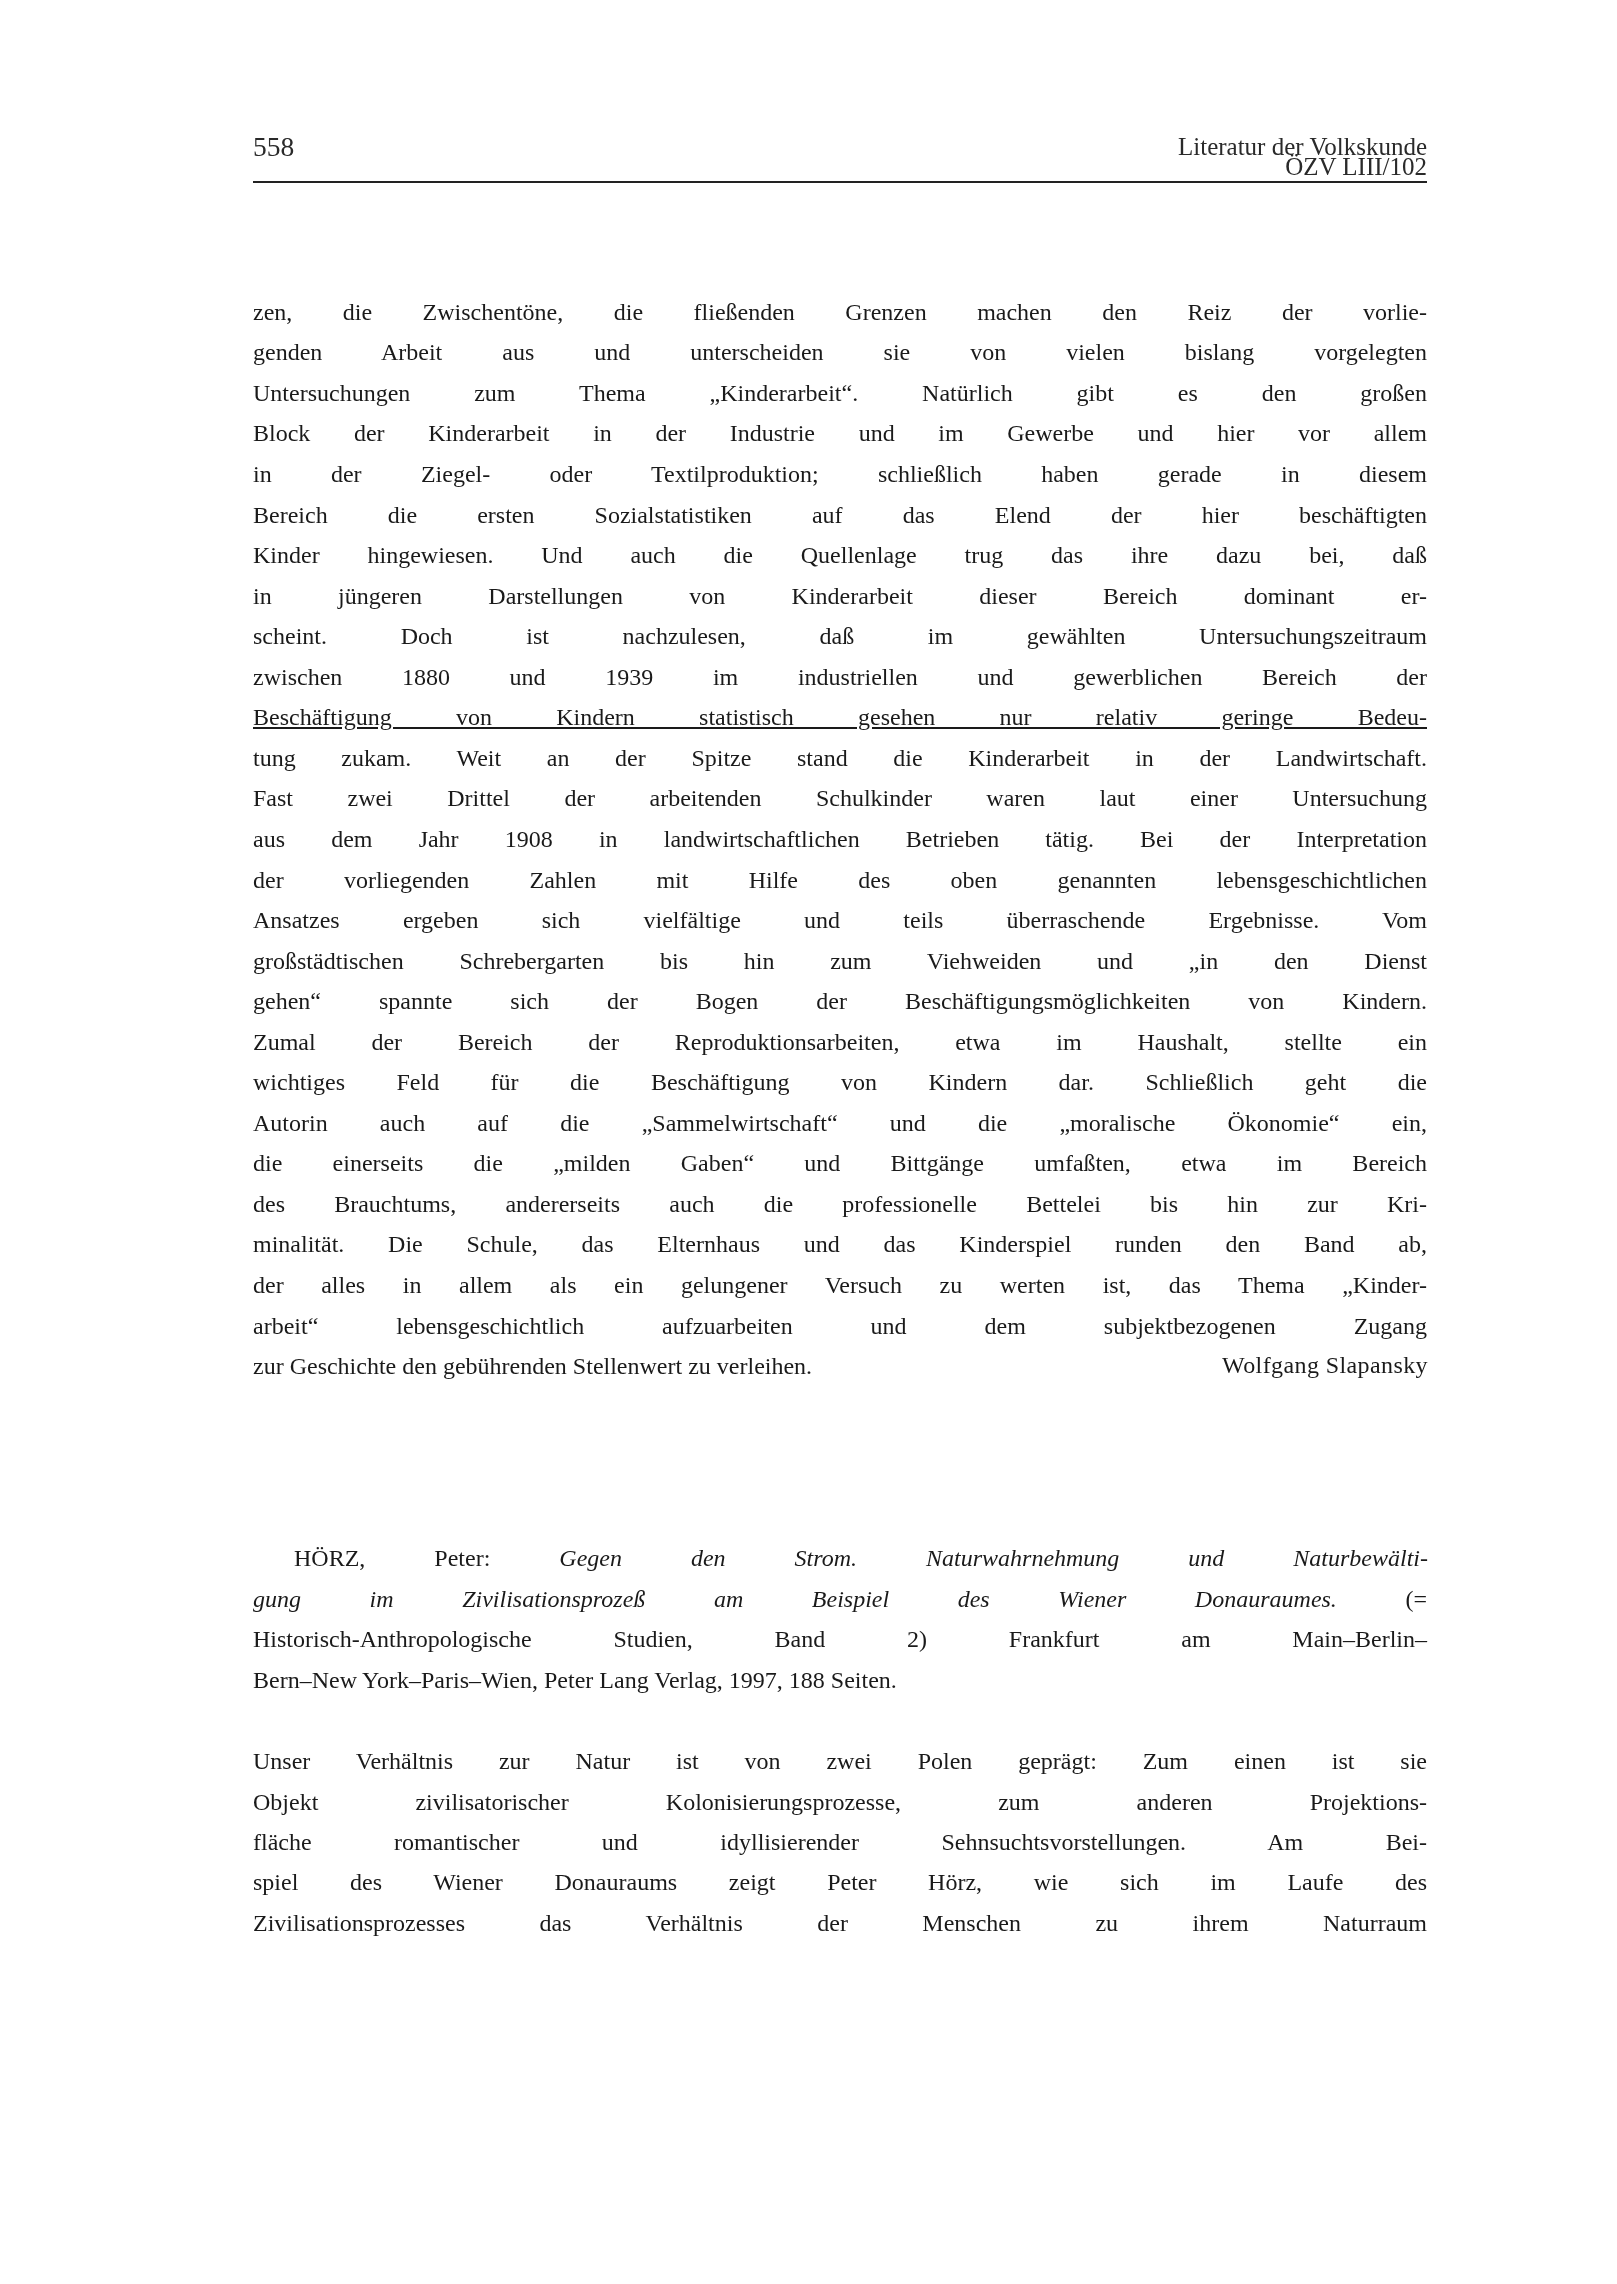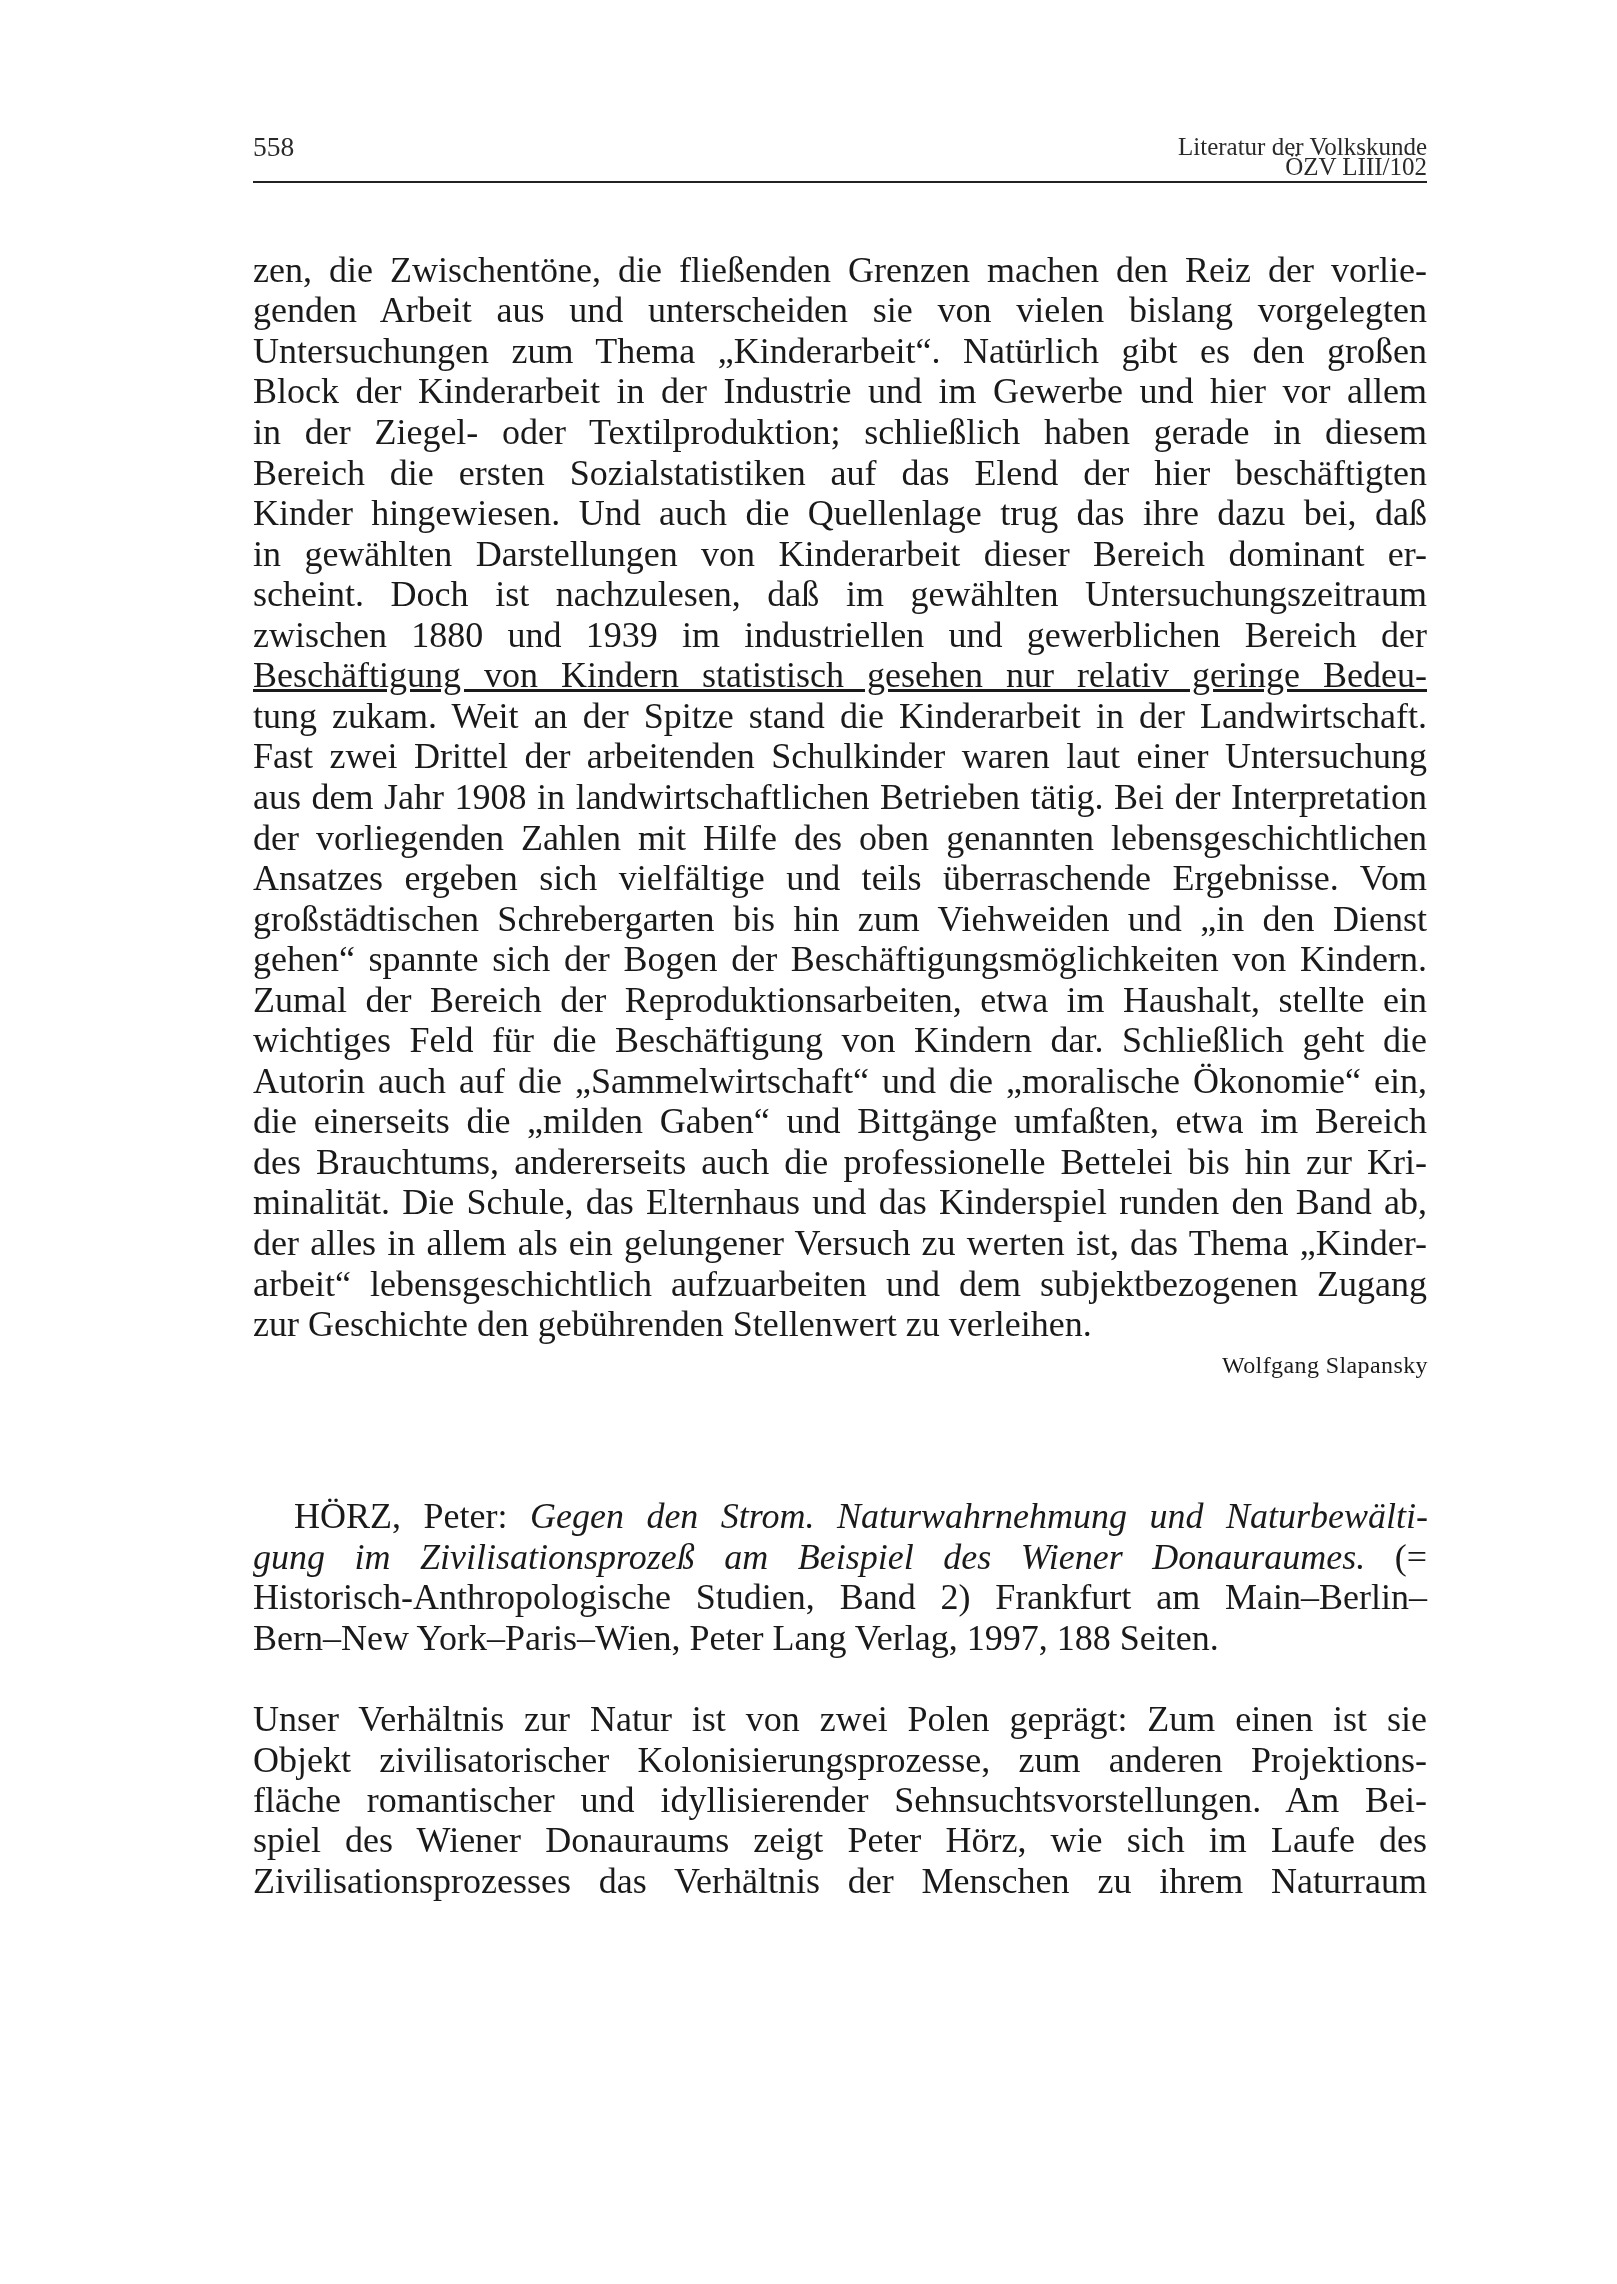--- a/index.html
+++ b/index.html
@@ -38,26 +38,27 @@
     left: 253px;
     width: 1174px;
     top: 167px;
     height: 0;
     border-top: 2.4px solid #222;
   }
   .line {
     position: absolute;
     left: 253px;
     width: 1174px;
-    font-size: 36px;
+    font-size: 24px;
     line-height: 37px;
     white-space: nowrap;
     text-align: justify;
     text-align-last: justify;
     overflow: visible;
+    margin-top: 42px;
   }
   .line.last {
     text-align-last: left;
   }
   .line.indent {
     left: 294px;
     width: 1134px;
   }
   .line i { font-style: italic; }
   .signature {
@@ -82,21 +83,21 @@
   <div class="rule"></div>
 
   <div>
     <div class="line" style="top: 238px;">zen, die Zwischentöne, die fließenden Grenzen machen den Reiz der vorlie-</div>
     <div class="line" style="top: 278px;">genden Arbeit aus und unterscheiden sie von vielen bislang vorgelegten</div>
     <div class="line" style="top: 319px;">Untersuchungen zum Thema „Kinderarbeit“. Natürlich gibt es den großen</div>
     <div class="line" style="top: 359px;">Block der Kinderarbeit in der Industrie und im Gewerbe und hier vor allem</div>
     <div class="line" style="top: 400px;">in der Ziegel- oder Textilproduktion; schließlich haben gerade in diesem</div>
     <div class="line" style="top: 441px;">Bereich die ersten Sozialstatistiken auf das Elend der hier beschäftigten</div>
     <div class="line" style="top: 481px;">Kinder hingewiesen. Und auch die Quellenlage trug das ihre dazu bei, daß</div>
-    <div class="line" style="top: 522px;">in gewählten Darstellungen von Kinderarbeit dieser Bereich dominant er-</div>
+    <div class="line" style="top: 522px;">in jüngeren Darstellungen von Kinderarbeit dieser Bereich dominant er-</div>
     <div class="line" style="top: 562px;">scheint. Doch ist nachzulesen, daß im gewählten Untersuchungszeitraum</div>
     <div class="line" style="top: 603px;">zwischen 1880 und 1939 im industriellen und gewerblichen Bereich der</div>
     <div class="line" style="top: 643px; text-decoration: underline;">Beschäftigung von Kindern statistisch gesehen nur relativ geringe Bedeu-</div>
     <div class="line" style="top: 684px;">tung zukam. Weit an der Spitze stand die Kinderarbeit in der Landwirtschaft.</div>
     <div class="line" style="top: 724px;">Fast zwei Drittel der arbeitenden Schulkinder waren laut einer Untersuchung</div>
     <div class="line" style="top: 765px;">aus dem Jahr 1908 in landwirtschaftlichen Betrieben tätig. Bei der Interpretation</div>
     <div class="line" style="top: 806px;">der vorliegenden Zahlen mit Hilfe des oben genannten lebensgeschichtlichen</div>
     <div class="line" style="top: 846px;">Ansatzes ergeben sich vielfältige und teils überraschende Ergebnisse. Vom</div>
     <div class="line" style="top: 887px;">großstädtischen Schrebergarten bis hin zum Viehweiden und „in den Dienst</div>
     <div class="line" style="top: 927px;">gehen“ spannte sich der Bogen der Beschäftigungsmöglichkeiten von Kindern.</div>

